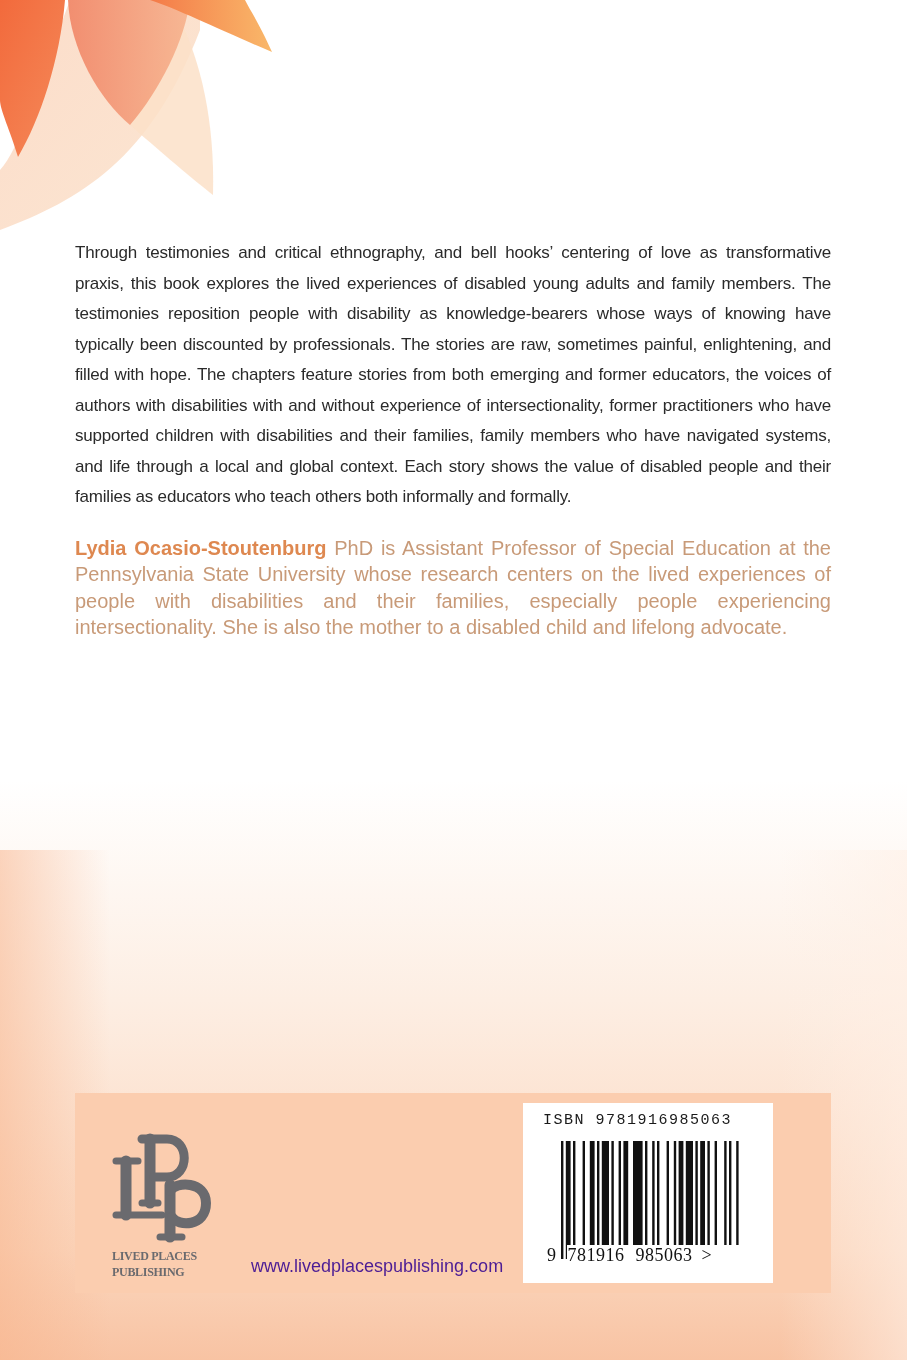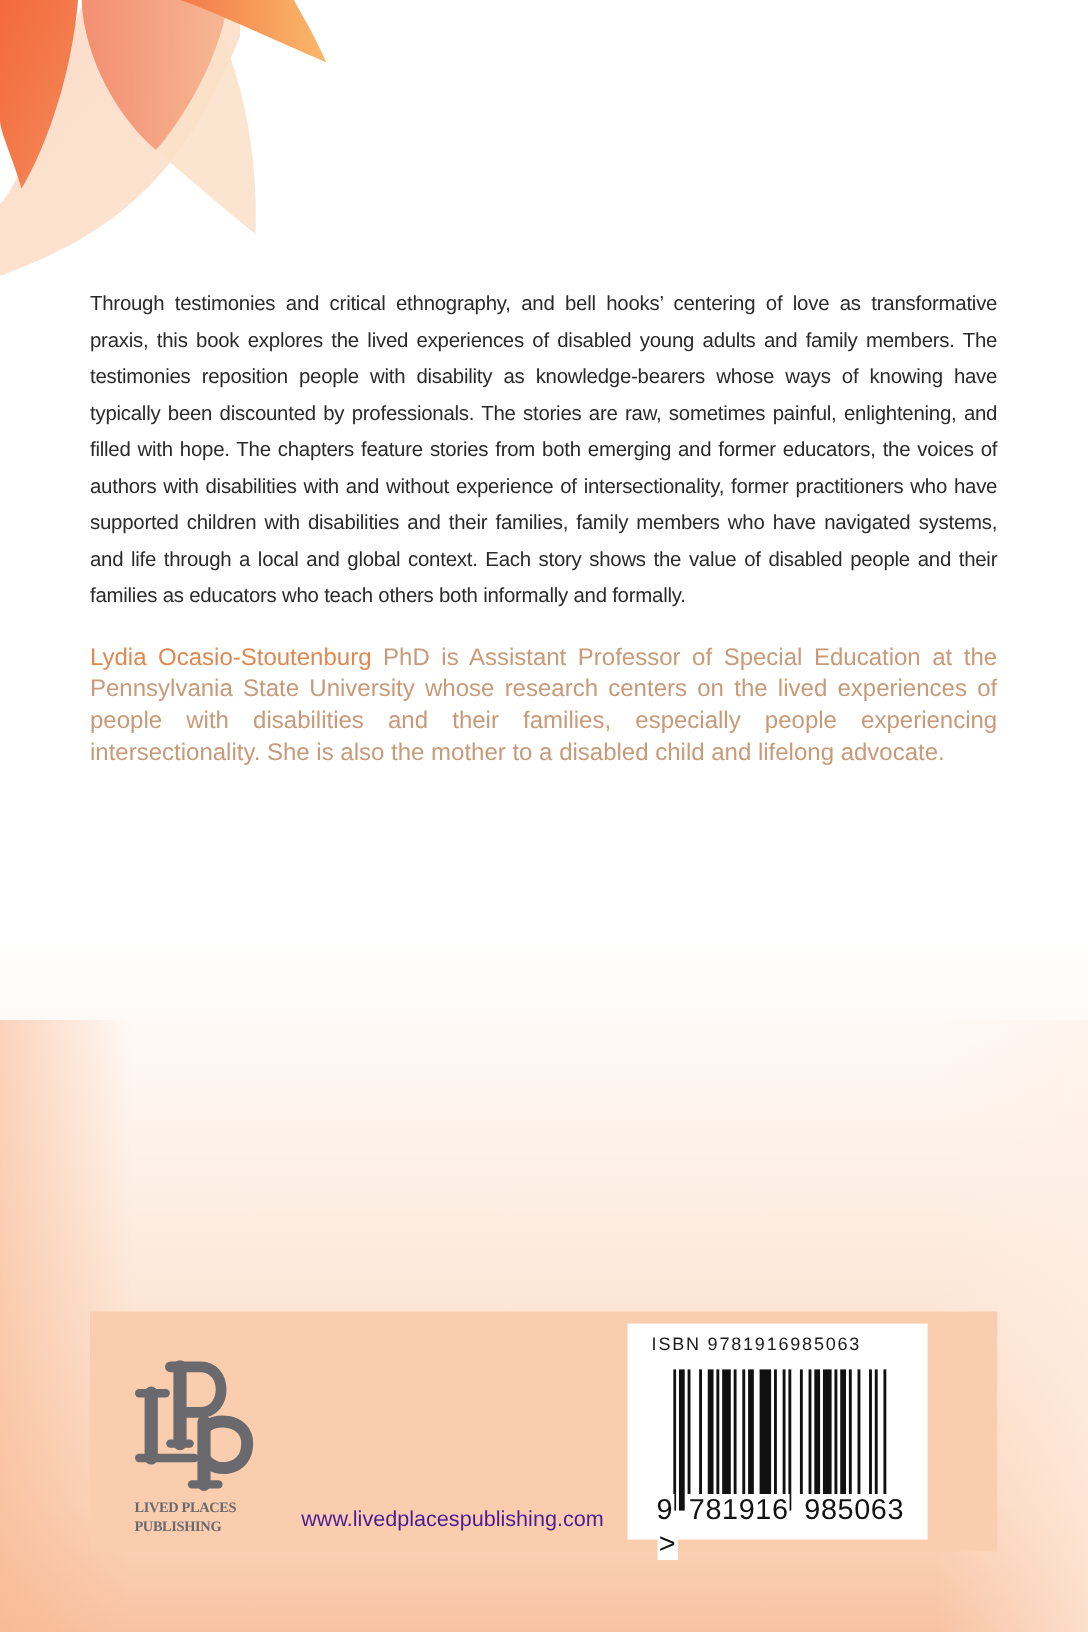--- a/index.html
+++ b/index.html
@@ -20,47 +20,47 @@
       margin: 0 0 14px 0; text-align: justify;
     }
     .para {
       font-size: 17px; line-height: 30.5px; color: #2a2a2a;
       margin: 0 0 12px 0; text-align: justify; letter-spacing: -0.2px;
     }
     .bio {
       font-size: 20px; line-height: 26.5px; color: #c89a78;
       margin: 0 0 8px 0; text-align: justify; font-weight: normal;
     }
-    .bio .name { color: #de8850; font-weight: normal; }
+    .bio .name { color: #de8850; font-weight: bold; }
     .footer-box {
       position: absolute; left: 75px; top: 1093px; width: 756px; height: 200px;
       background: #fbcdaf;
     }
     .logo { position: absolute; left: 37px; top: 40px; width: 100px; height: 110px; }
     .logo-text {
       position: absolute; left: 37px; top: 155px;
       font-family: "Liberation Serif", serif; font-weight: bold; font-size: 12px;
       line-height: 16px; color: #6a6a6e; letter-spacing: -0.3px;
     }
     .website {
       position: absolute; left: 176px; top: 163px;
       font-size: 18px; color: #4c1d95;
     }
     .barcode-box {
       position: absolute; left: 448px; top: 10px; width: 250px; height: 180px;
       background: #ffffff;
     }
     .isbn-top {
       position: absolute; left: 20px; top: 9px;
-      font-family: Liberation Sans, sans-serif; font-size: 15px; letter-spacing: 1.5px; color: #1a1a1a;
+      font-family: Liberation Mono, monospace; font-size: 15px; letter-spacing: 1.5px; color: #1a1a1a;
     }
     .bars { position: absolute; left: 38px; top: 38px; width: 180px; height: 118px; }
     .isbn-bottom {
       position: absolute; left: 23px; top: 142px;
-      font-family: Liberation Sans, sans-serif; font-size: 24px; color: #111;
+      font-family: Liberation Serif, serif; font-size: 18px; color: #111;
       letter-spacing: 0.5px; background: transparent;
     }
     .isbn-bottom span { background: #fff; padding: 0 1px; }
   </style>
 </head>
 <body>
 
 <div class="side-glow"></div>
 
 <svg class="petals" viewBox="0 0 300 240">

